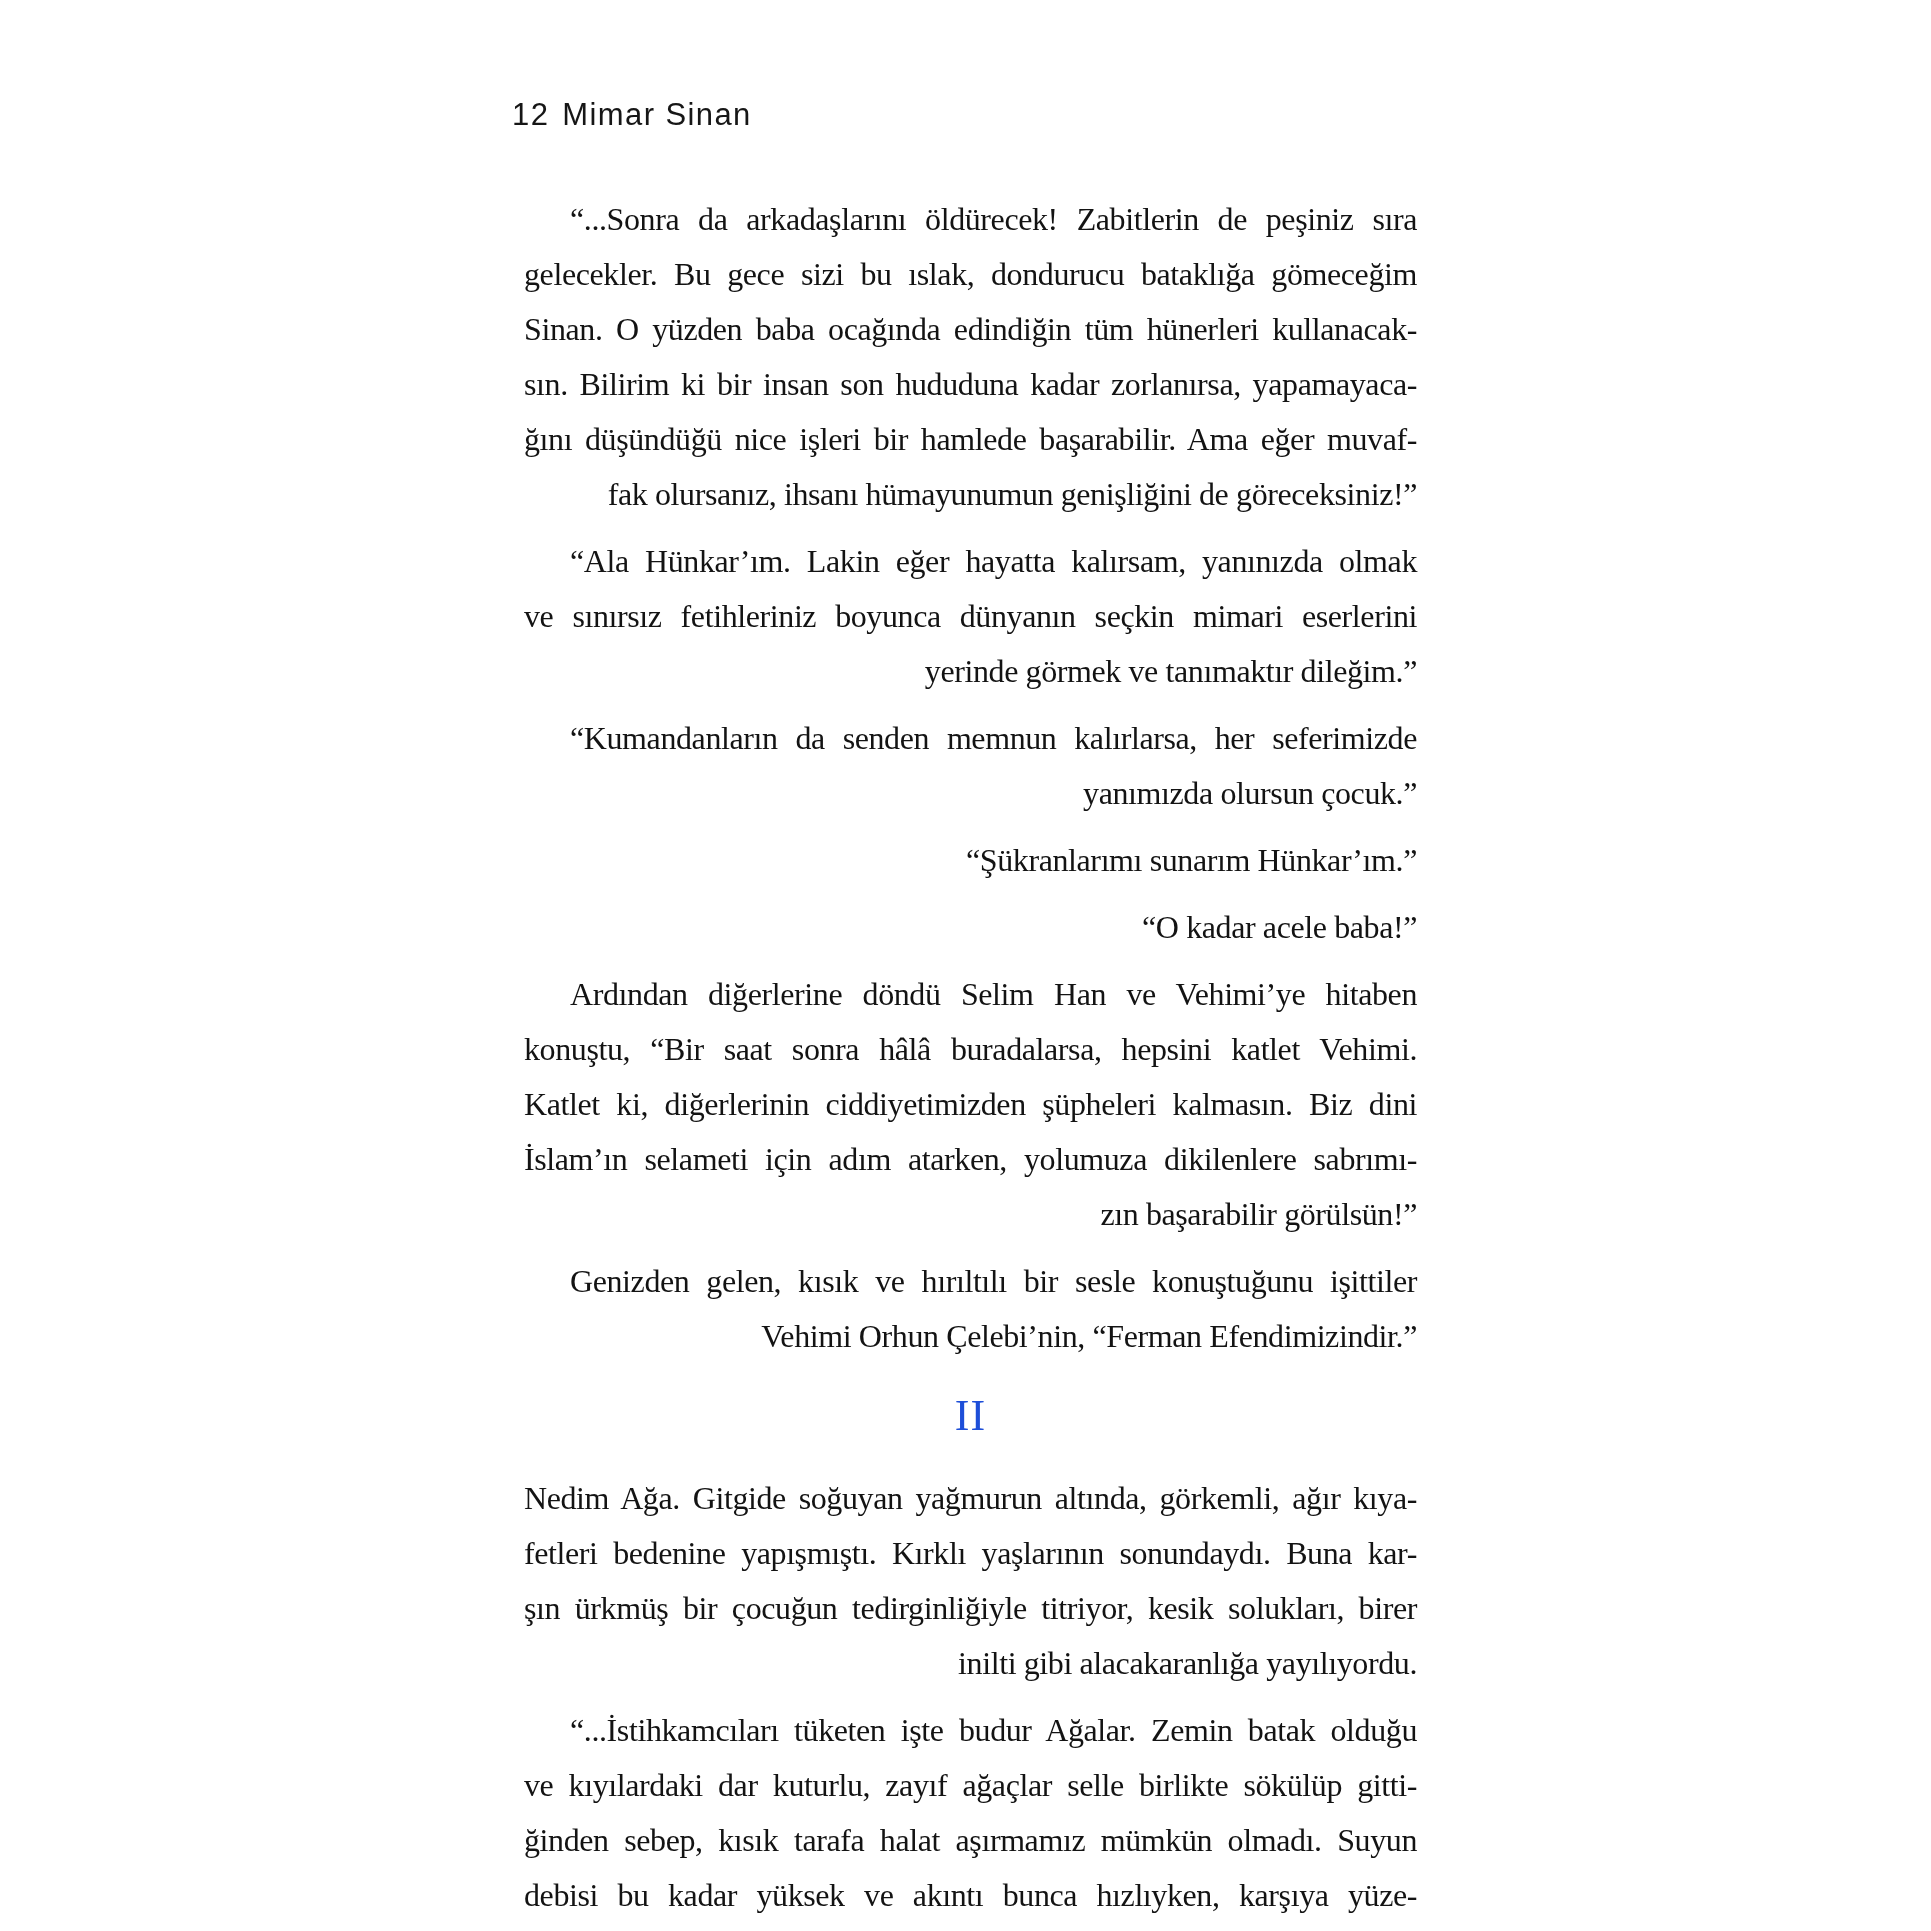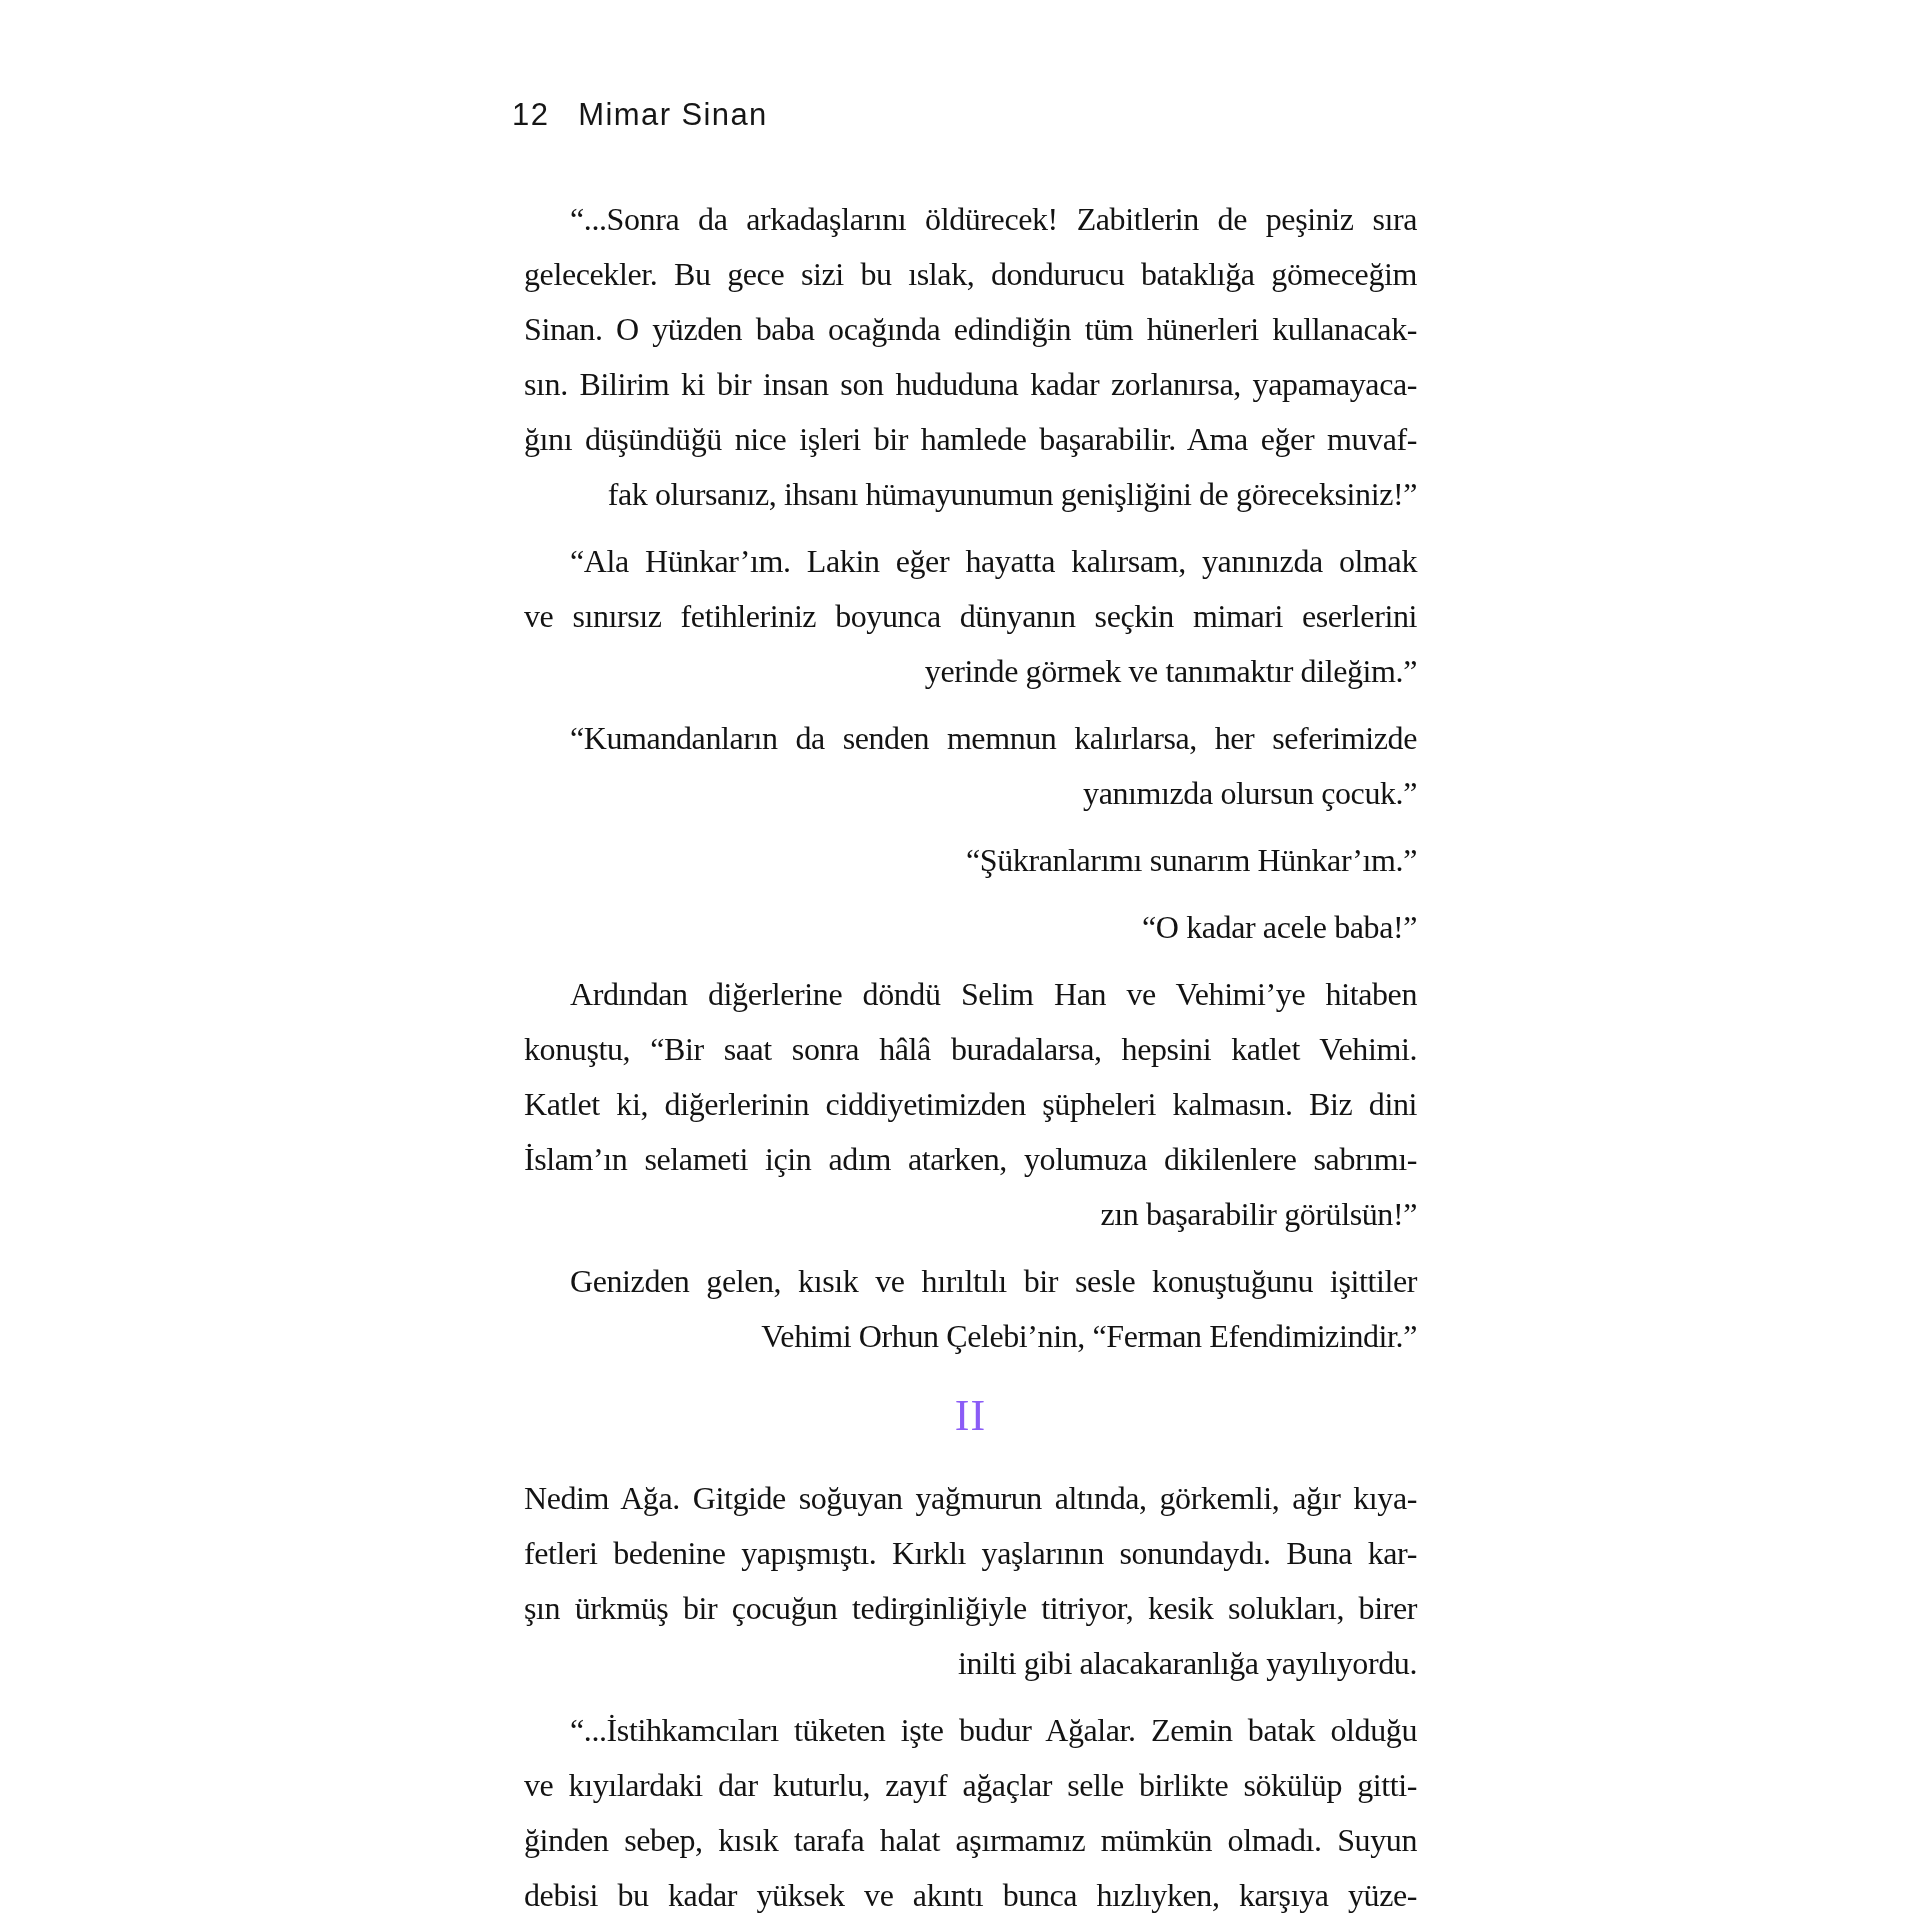--- a/index.html
+++ b/index.html
@@ -14,21 +14,21 @@
     background: #ffffff;
     color: #111111;
     overflow: hidden;
   }
   .running-header {
     position: absolute;
     left: 512px;
     top: 97px;
     display: flex;
     align-items: baseline;
-    gap: 29px;
+    gap: 13px;
     font-family: "Liberation Sans", "DejaVu Sans", sans-serif;
     font-size: 31px;
     letter-spacing: 1.4px;
     color: #161616;
   }
   .page-body {
     position: absolute;
     left: 512px;
     top: 180px;
     width: 917px;
@@ -54,21 +54,21 @@
   }
   .line.first {
     text-indent: 46px;
   }
   .section-heading {
     margin: 24px 0 28px 0;
     text-align: center;
     font-size: 44px;
     line-height: 55px;
     letter-spacing: 1px;
-    color: #8b5cf6;
+    color: #1d4ed8;
   }
 </style>
 </head>
 <body>
 
 <div class="page">
   <div class="running-header">
     <span>12</span>
     <span>Mimar Sinan</span>
   </div>

